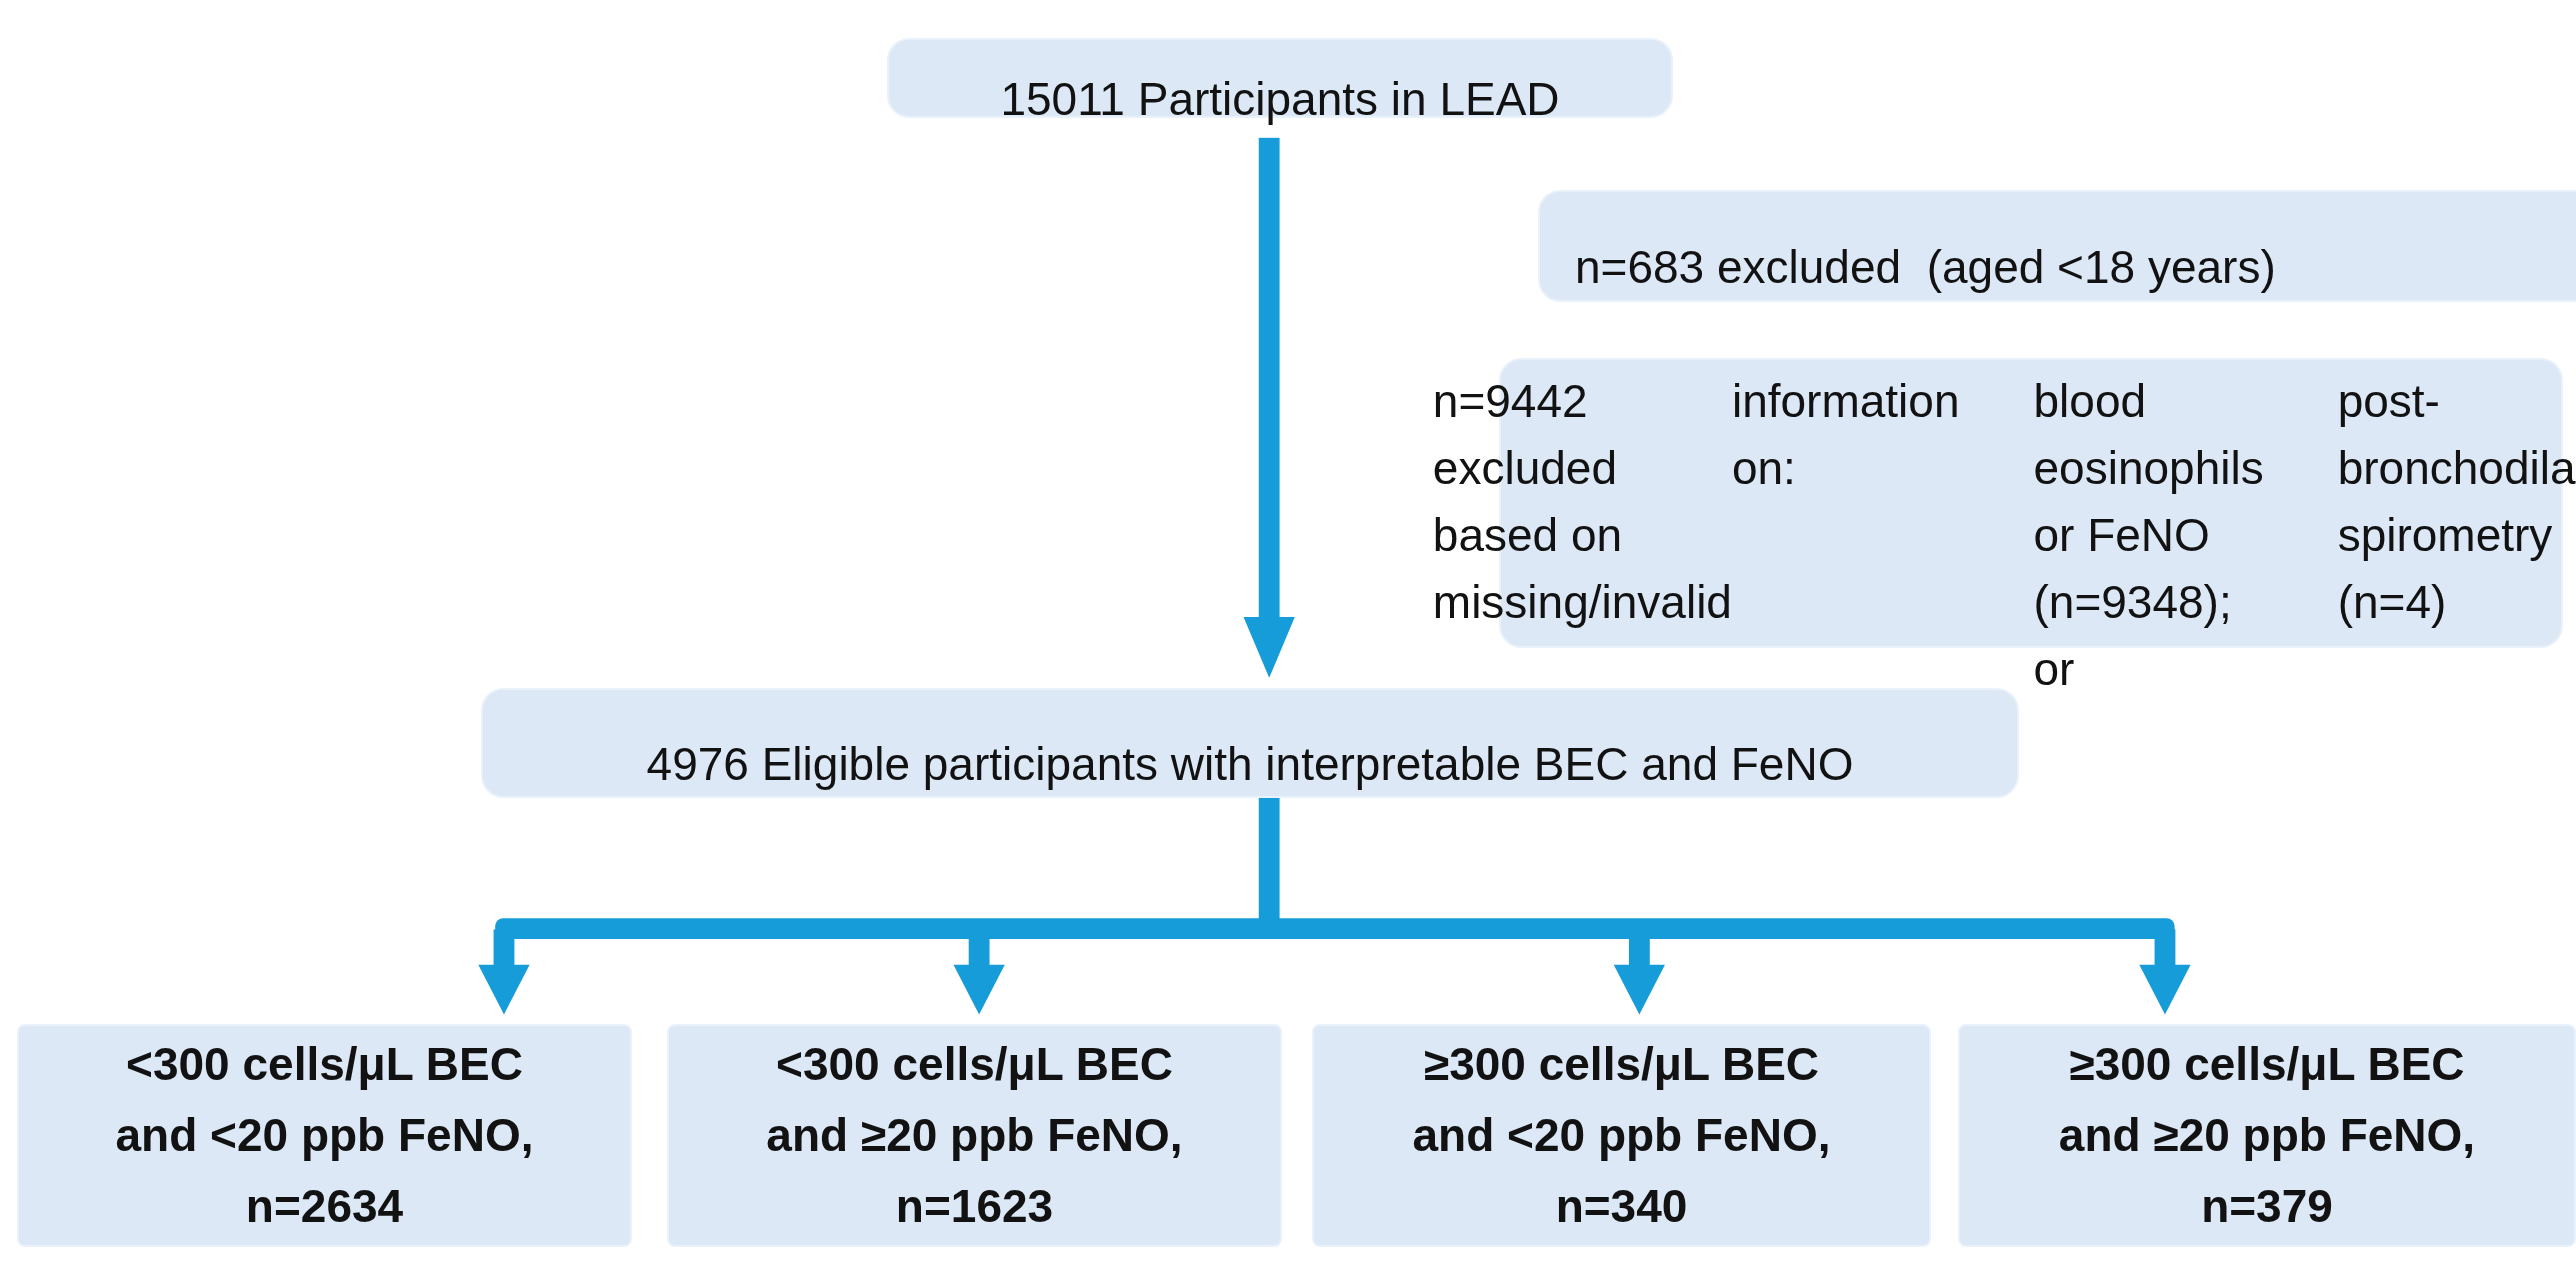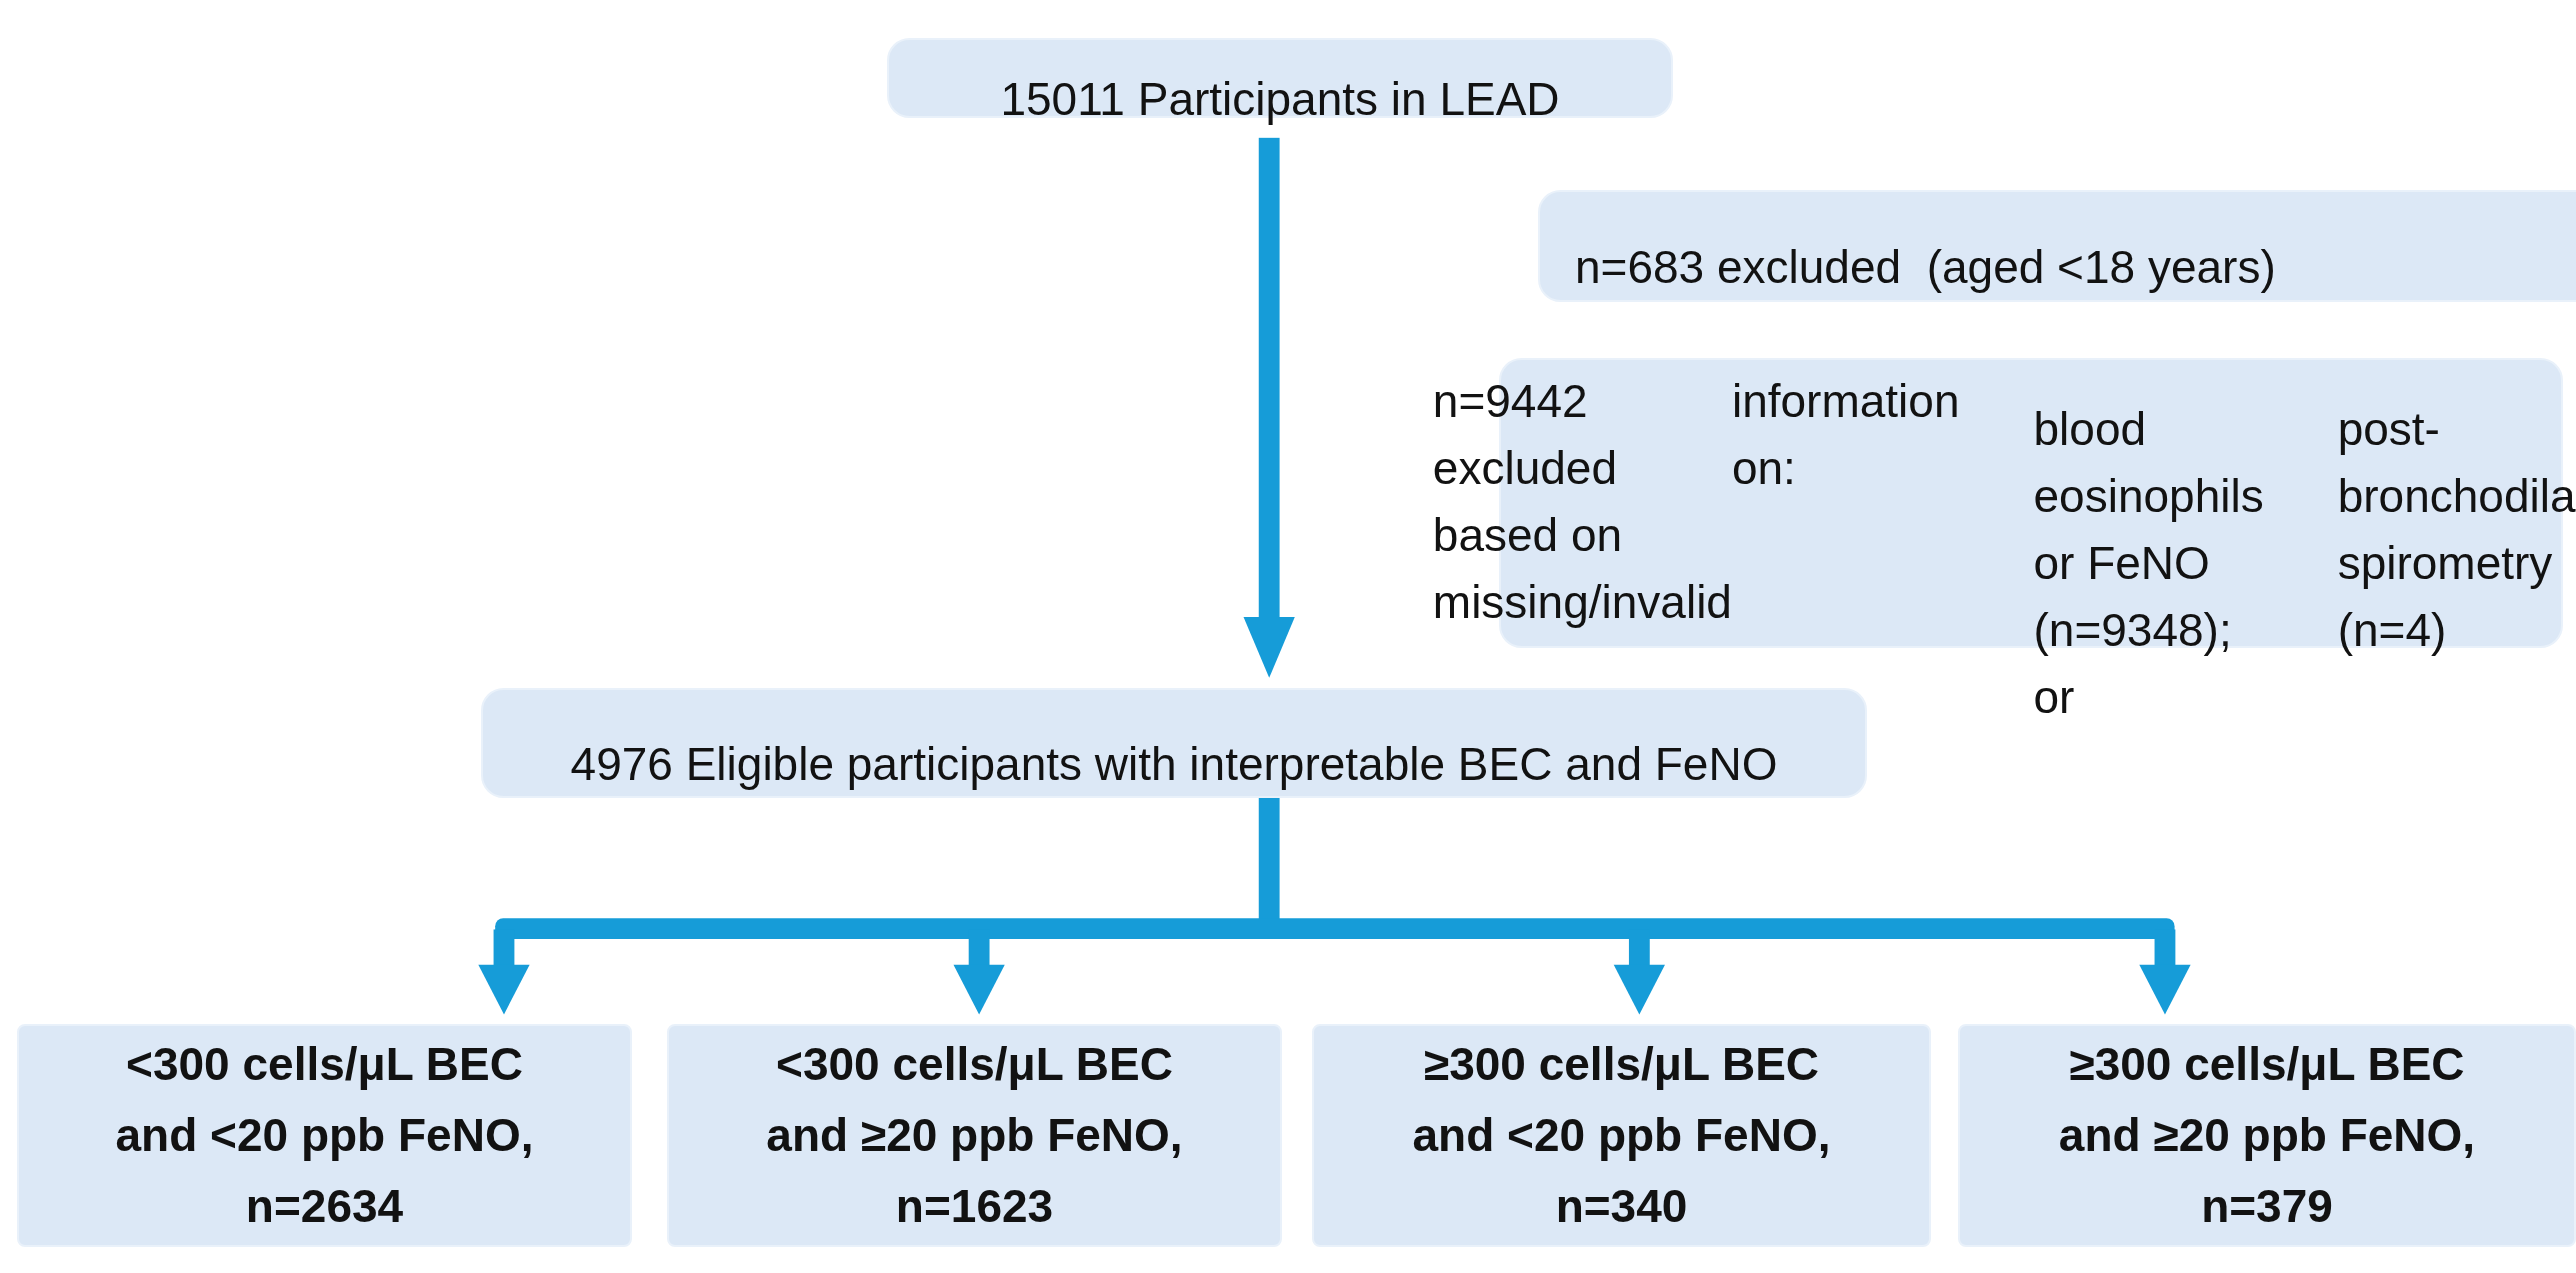--- a/index.html
+++ b/index.html
@@ -37,22 +37,22 @@
   }
   .pre{white-space:pre-wrap;margin-top:44px;}
   .box-top{left:887px;top:38px;width:786px;height:80px;}
   .box-excl-age{left:1538px;top:190px;width:1064px;height:112px;justify-content:flex-start;padding-left:35px;text-align:left;}
   .box-excl-missing{
     left:1499px;top:358px;width:1064px;height:290px;
     align-items:flex-start;justify-content:center;
     padding:8px 35px;text-align:left;
   }
   .box-excl-missing .ln{display:block;line-height:67px;}
-  .box-excl-missing .indent{padding-left:74px;margin-top:28px;}
-  .box-eligible{left:481px;top:688px;width:1386px;height:110px;}
+  .box-excl-missing .indent{padding-left:74px;}
+  .box-eligible{left:481px;top:688px;width:1538px;height:110px;}
   .box-group{
     top:1024px;height:223px;border-radius:8px;
     flex-direction:column;justify-content:center;
   }
   .box-group .ln{display:block;line-height:71px;font-weight:700;}
   .box-group .ln-n{font-weight:700;}
   .bg1{left:17px;width:615px;}
   .bg2{left:667px;width:615px;}
   .bg3{left:1312px;width:619px;}
   .bg4{left:1958px;width:618px;}

